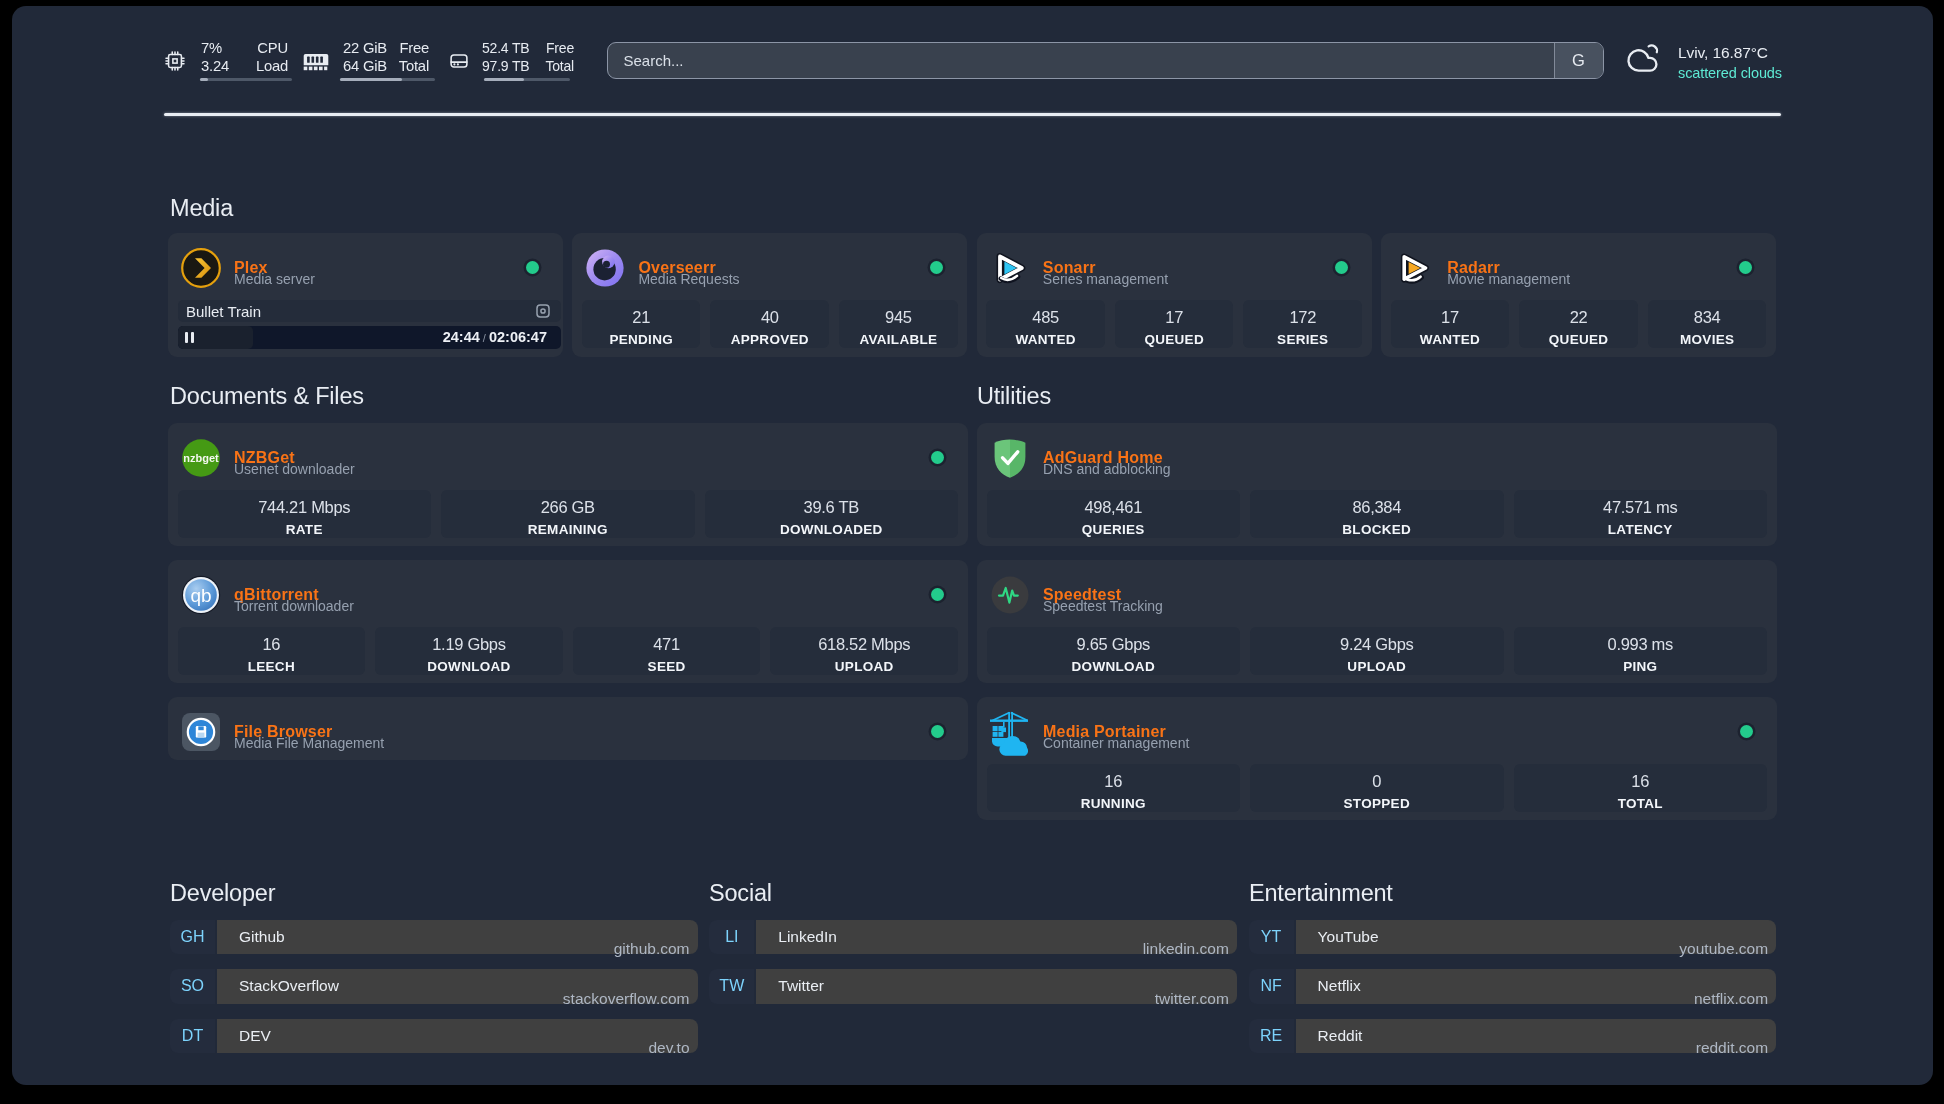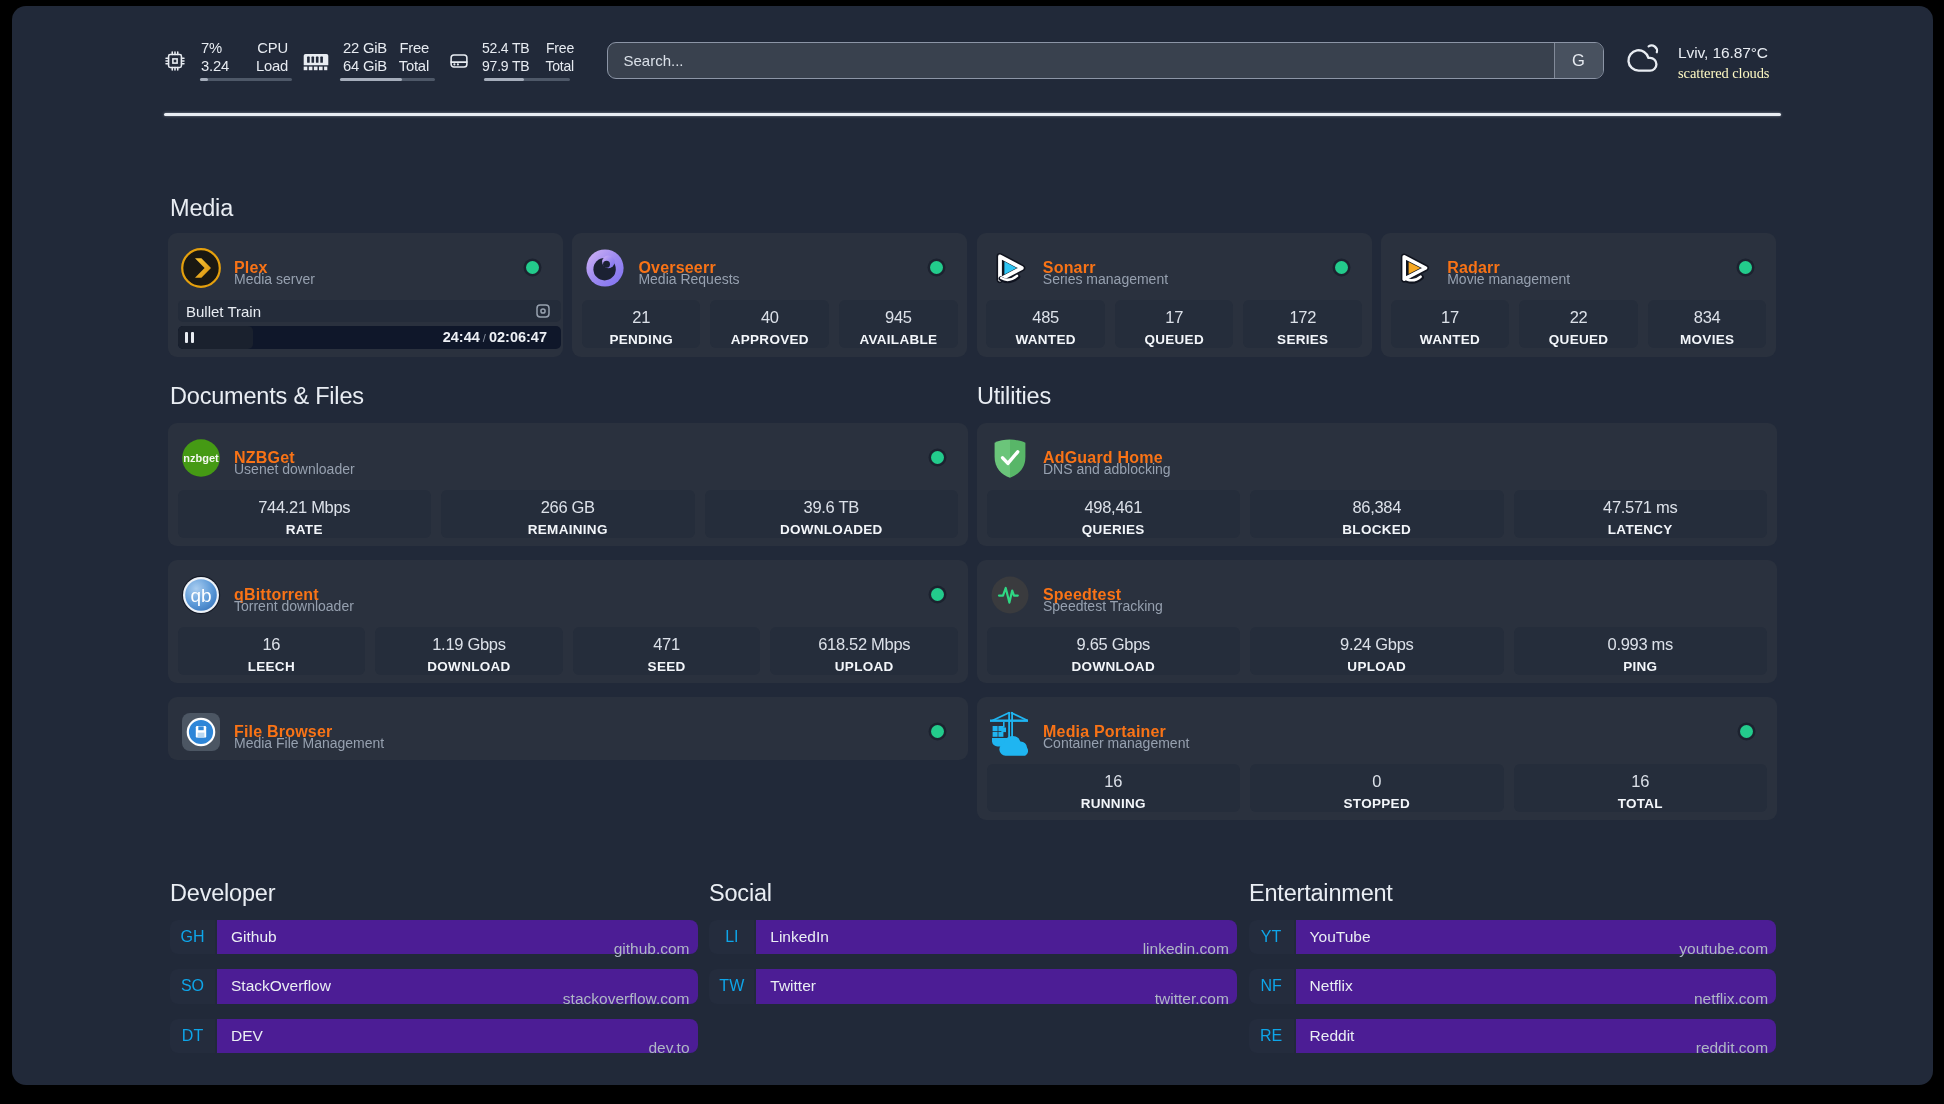--- a/index.html
+++ b/index.html
@@ -18,24 +18,24 @@
   .sname { position:absolute; left:66px; top:24px; font-size:16px; font-weight:600;
     color:#f97316; letter-spacing:.2px; line-height:21px; white-space:nowrap; }
   .ssub  { position:absolute; left:66px; top:36.5px; font-size:14px; color:#96A0AF; line-height:19px; white-space:nowrap; }
   .dot { position:absolute; width:13px; height:13px; border-radius:50%; background:#23CB8C; top:27.5px; right:24px; box-shadow:0 0 0 2.5px rgba(17,22,35,.55); }
   .stats { position:absolute; left:9.5px; right:9.5px; top:66.5px; height:48px; display:flex; gap:10px; }
   .stat { flex:1; background:#252D3B; border-radius:6px; display:flex; flex-direction:column;
     align-items:center; justify-content:flex-end; padding-top:7.5px; gap:3.5px; text-align:center; }
   .num { font-size:16.5px; color:#DCE1E9; line-height:20px; letter-spacing:-.3px; white-space:nowrap; }
   .lbl { font-size:13.5px; font-weight:700; color:#F3F6FA; line-height:17px; letter-spacing:.3px; white-space:nowrap; }
   .bmrow { position:absolute; height:34.5px; display:flex; width:527.5px; }
-  .bmab { width:45px; background:#242C3D; color:#0ea5e9; font-size:16px; display:flex;
+  .bmab { width:45px; background:#242C3D; color:#7dd3fc; font-size:16px; display:flex;
     align-items:center; justify-content:center; flex:none; border-radius:8px 0 0 8px; margin-right:2px; }
-  .bmname { flex:1; background:#4c1d95; display:flex; align-items:center; justify-content:space-between;
-    padding:0 8px 0 14px; font-size:15.5px; color:#EAEEF3; border-radius:0 8px 8px 0; }
+  .bmname { flex:1; background:#404040; display:flex; align-items:center; justify-content:space-between;
+    padding:0 8px 0 22px; font-size:15.5px; color:#EAEEF3; border-radius:0 8px 8px 0; }
   .bmname .url { color:#AEB7C4;margin-top:25px; }
 </style>
 </head>
 <body>
 <div id="panel">
 
   <svg class="abs" style="left:152px; top:43.5px;" width="22" height="22" viewBox="0 0 24 24" fill="none" stroke="#E8ECF2" stroke-width="1.7" stroke-linecap="round">
     <rect x="5" y="5" width="14" height="14" rx="1.8"></rect>
     <rect x="9.7" y="9.7" width="4.6" height="4.6"></rect>
     <path d="M9 2.2v2.6M12 2.2v2.6M15 2.2v2.6M9 19.2v2.6M12 19.2v2.6M15 19.2v2.6M2.2 9h2.6M2.2 12h2.6M2.2 15h2.6M19.2 9h2.6M19.2 12h2.6M19.2 15h2.6"></path>
@@ -110,21 +110,21 @@
       font-size:16.5px; color:#E6EAF0;">G</div>
   </div>
 
   <svg class="abs" style="left:1614px; top:36px;" width="35" height="31" viewBox="0 0 35 31" fill="none" stroke="#E8ECF2" stroke-linecap="round" stroke-linejoin="round">
     <path d="M22.6 4.4a5.4 5.4 0 0 1 8.2 5.9" stroke-width="2.2"></path>
     <g transform="translate(1.2,3.2) scale(1.27)" stroke-width="1.85">
       <path d="M18 10h-1.26A8 8 0 1 0 9 20h9a4 4 0 0 0 0-10z"></path>
     </g>
   </svg>
   <div class="abs" style="left:1666px; top:37px; font-size:15.5px; color:#E8ECF2; line-height:20px; letter-spacing:-.1px;">Lviv, 16.87°C<br>
-    <span style="font-size:14.5px; color:#fef9c3;font-family:Liberation Serif, serif;">scattered clouds</span></div>
+    <span style="font-size:14.5px; color:#5eead4;">scattered clouds</span></div>
 
   <div class="abs" style="left:152px; top:106.5px; width:1617px; height:3px; background:#E9EDF3; border-radius:2px; box-shadow:0 0 3px rgba(240,244,250,.45);"></div>
 
   <div class="title" style="left:158px; top:188.5px;">Media</div>
   <div class="title" style="left:158px; top:376.5px;">Documents &amp; Files</div>
   <div class="title" style="left:965px; top:376.5px;">Utilities</div>
   <div class="title" style="left:158px; top:873.5px;">Developer</div>
   <div class="title" style="left:697px; top:873.5px;">Social</div>
   <div class="title" style="left:1237px; top:873.5px;">Entertainment</div>
 

